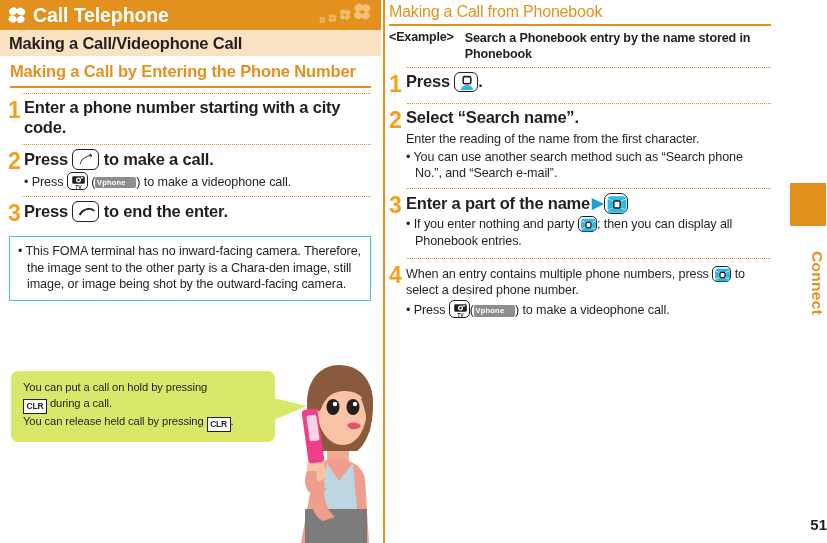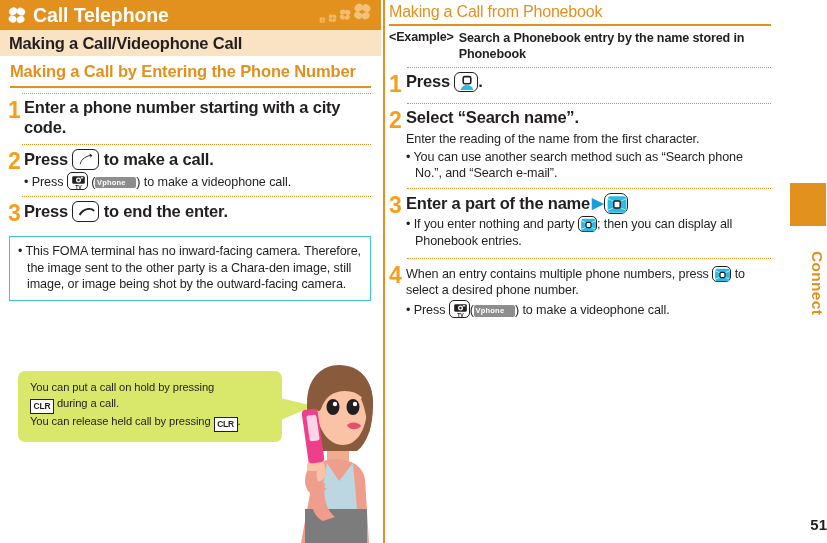--- a/index.html
+++ b/index.html
@@ -193,21 +193,21 @@
     font-size: 12.6px;
     line-height: 1.31;
     padding-left: 9px;
     text-indent: -9px;
     letter-spacing: -0.1px;
   }
 
   
   .callout-wrap {
     position: absolute;
-    left: 18px;
+    left: 11px;
     top: 371px;
     width: 338px;
   }
   .callout {
     position: relative;
     background: #d9e86a;
     border-radius: 7px;
     padding: 9px 12px 10px 12px;
     box-sizing: border-box;
     width: 264px;
@@ -265,21 +265,21 @@
   }
   .example-row {
     display: flex;
     align-items: flex-start;
     margin-top: 4px;
   }
   .example-label {
     font-size: 12.6px;
     font-weight: bold;
     flex: 0 0 auto;
-    margin-right: 5px;
+    margin-right: 11px;
     letter-spacing: -0.2px;
   }
   .example-text {
     font-size: 12.6px;
     font-weight: bold;
     line-height: 1.3;
     letter-spacing: -0.15px;
   }
   .r-dotted {
     border-top: 1.6px dotted #e2911f;

